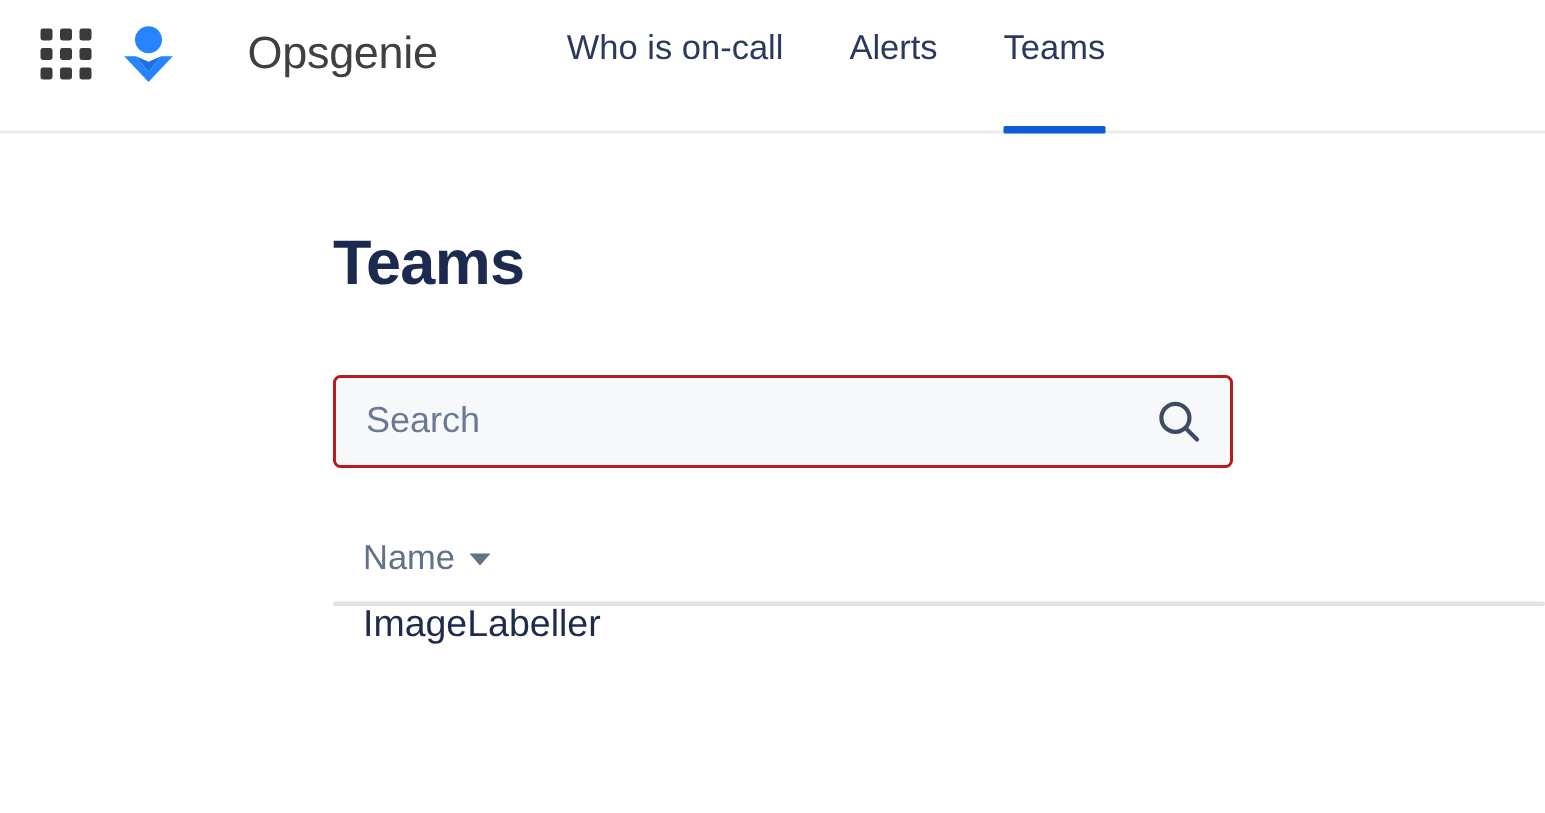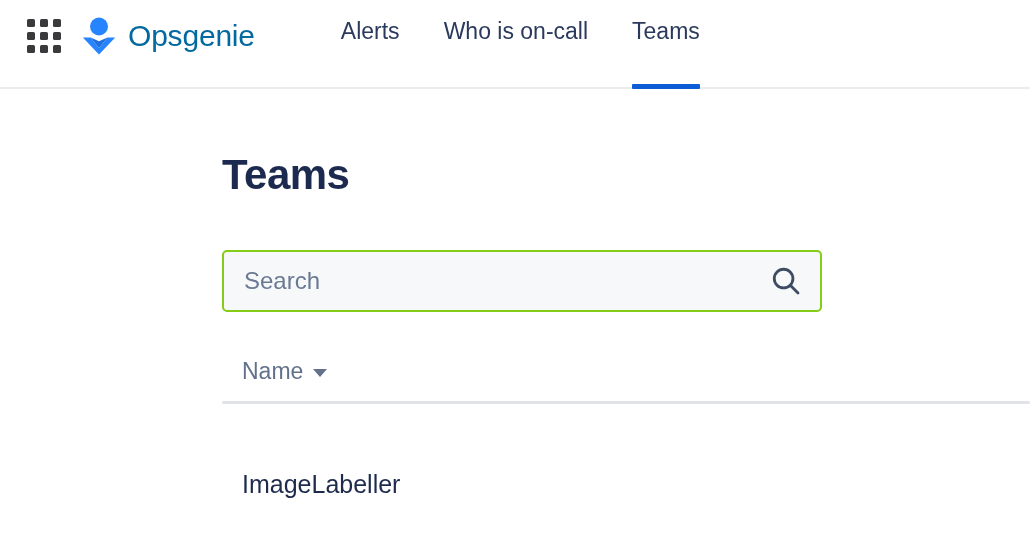--- a/index.html
+++ b/index.html
@@ -56,24 +56,25 @@
   .logo-mark {
     width: 34px;
     height: 38px;
     margin-right: 12px;
     display: block;
   }
 
   .wordmark {
     font-size: 30px;
     font-weight: 400;
-    color: #0369a1;
+    color: #404040;
     letter-spacing: -0.2px;
     line-height: 1;
     white-space: nowrap;
+    margin-left: 37px;
   }
 
   
   .nav {
     display: flex;
     align-items: flex-start;
     height: 89px;
     margin-left: 64px;
   }
   .nav-item {
@@ -118,21 +119,21 @@
     padding-top: 65px;
     line-height: 1;
   }
 
   .search-wrap {
     margin-top: 54px;
     width: 600px;
     height: 62px;
     box-sizing: border-box;
     background: #f7f8fa;
-    border: 2px solid #84cc16;
+    border: 2px solid #b91c1c;
     border-radius: 5px;
     display: flex;
     align-items: center;
     padding: 0 18px 0 20px;
   }
   .search-input {
     flex: 1 1 auto;
     border: none;
     outline: none;
     background: transparent;
@@ -188,24 +189,23 @@
     display: block;
   }
   .divider {
     height: 3px;
     background: #e2e3e9;
     border-radius: 2px;
     width: 100%;
   }
   .table-row {
     display: flex;
-    align-items: center;
+    align-items: flex-start;
     padding-left: 20px;
     height: 96px;
-    margin-top: 32px;
   }
   .row-name {
     font-size: 25px;
     color: #1e2b4d;
     line-height: 1;
   }
 </style>
 </head>
 <body>
 
@@ -229,24 +229,24 @@
       <circle cx="17" cy="9.5" r="9" fill="#2684ff"></circle>
       <path d="M0.8 20.5 L8.6 20.5 L17 31.2 L25.4 20.5 L33.2 20.5 L17 37.6 Z" fill="#2684ff"></path>
       <path d="M8.6 20.5 L17 31.2 L25.4 20.5 L17 24.2 Z" fill="#1f6fe0"></path>
     </svg>
 
     <div class="wordmark">Opsgenie</div>
   </div>
 
   <nav class="nav">
     <div class="nav-item">
+      <span class="nav-label">Who is on-call</span>
+    </div>
+    <div class="nav-item">
       <span class="nav-label">Alerts</span>
-    </div>
-    <div class="nav-item">
-      <span class="nav-label">Who is on-call</span>
     </div>
     <div class="nav-item active">
       <span class="nav-label">Teams</span>
     </div>
   </nav>
 </div>
 
 <div class="main">
 
   <h1 class="page-title">Teams</h1>

